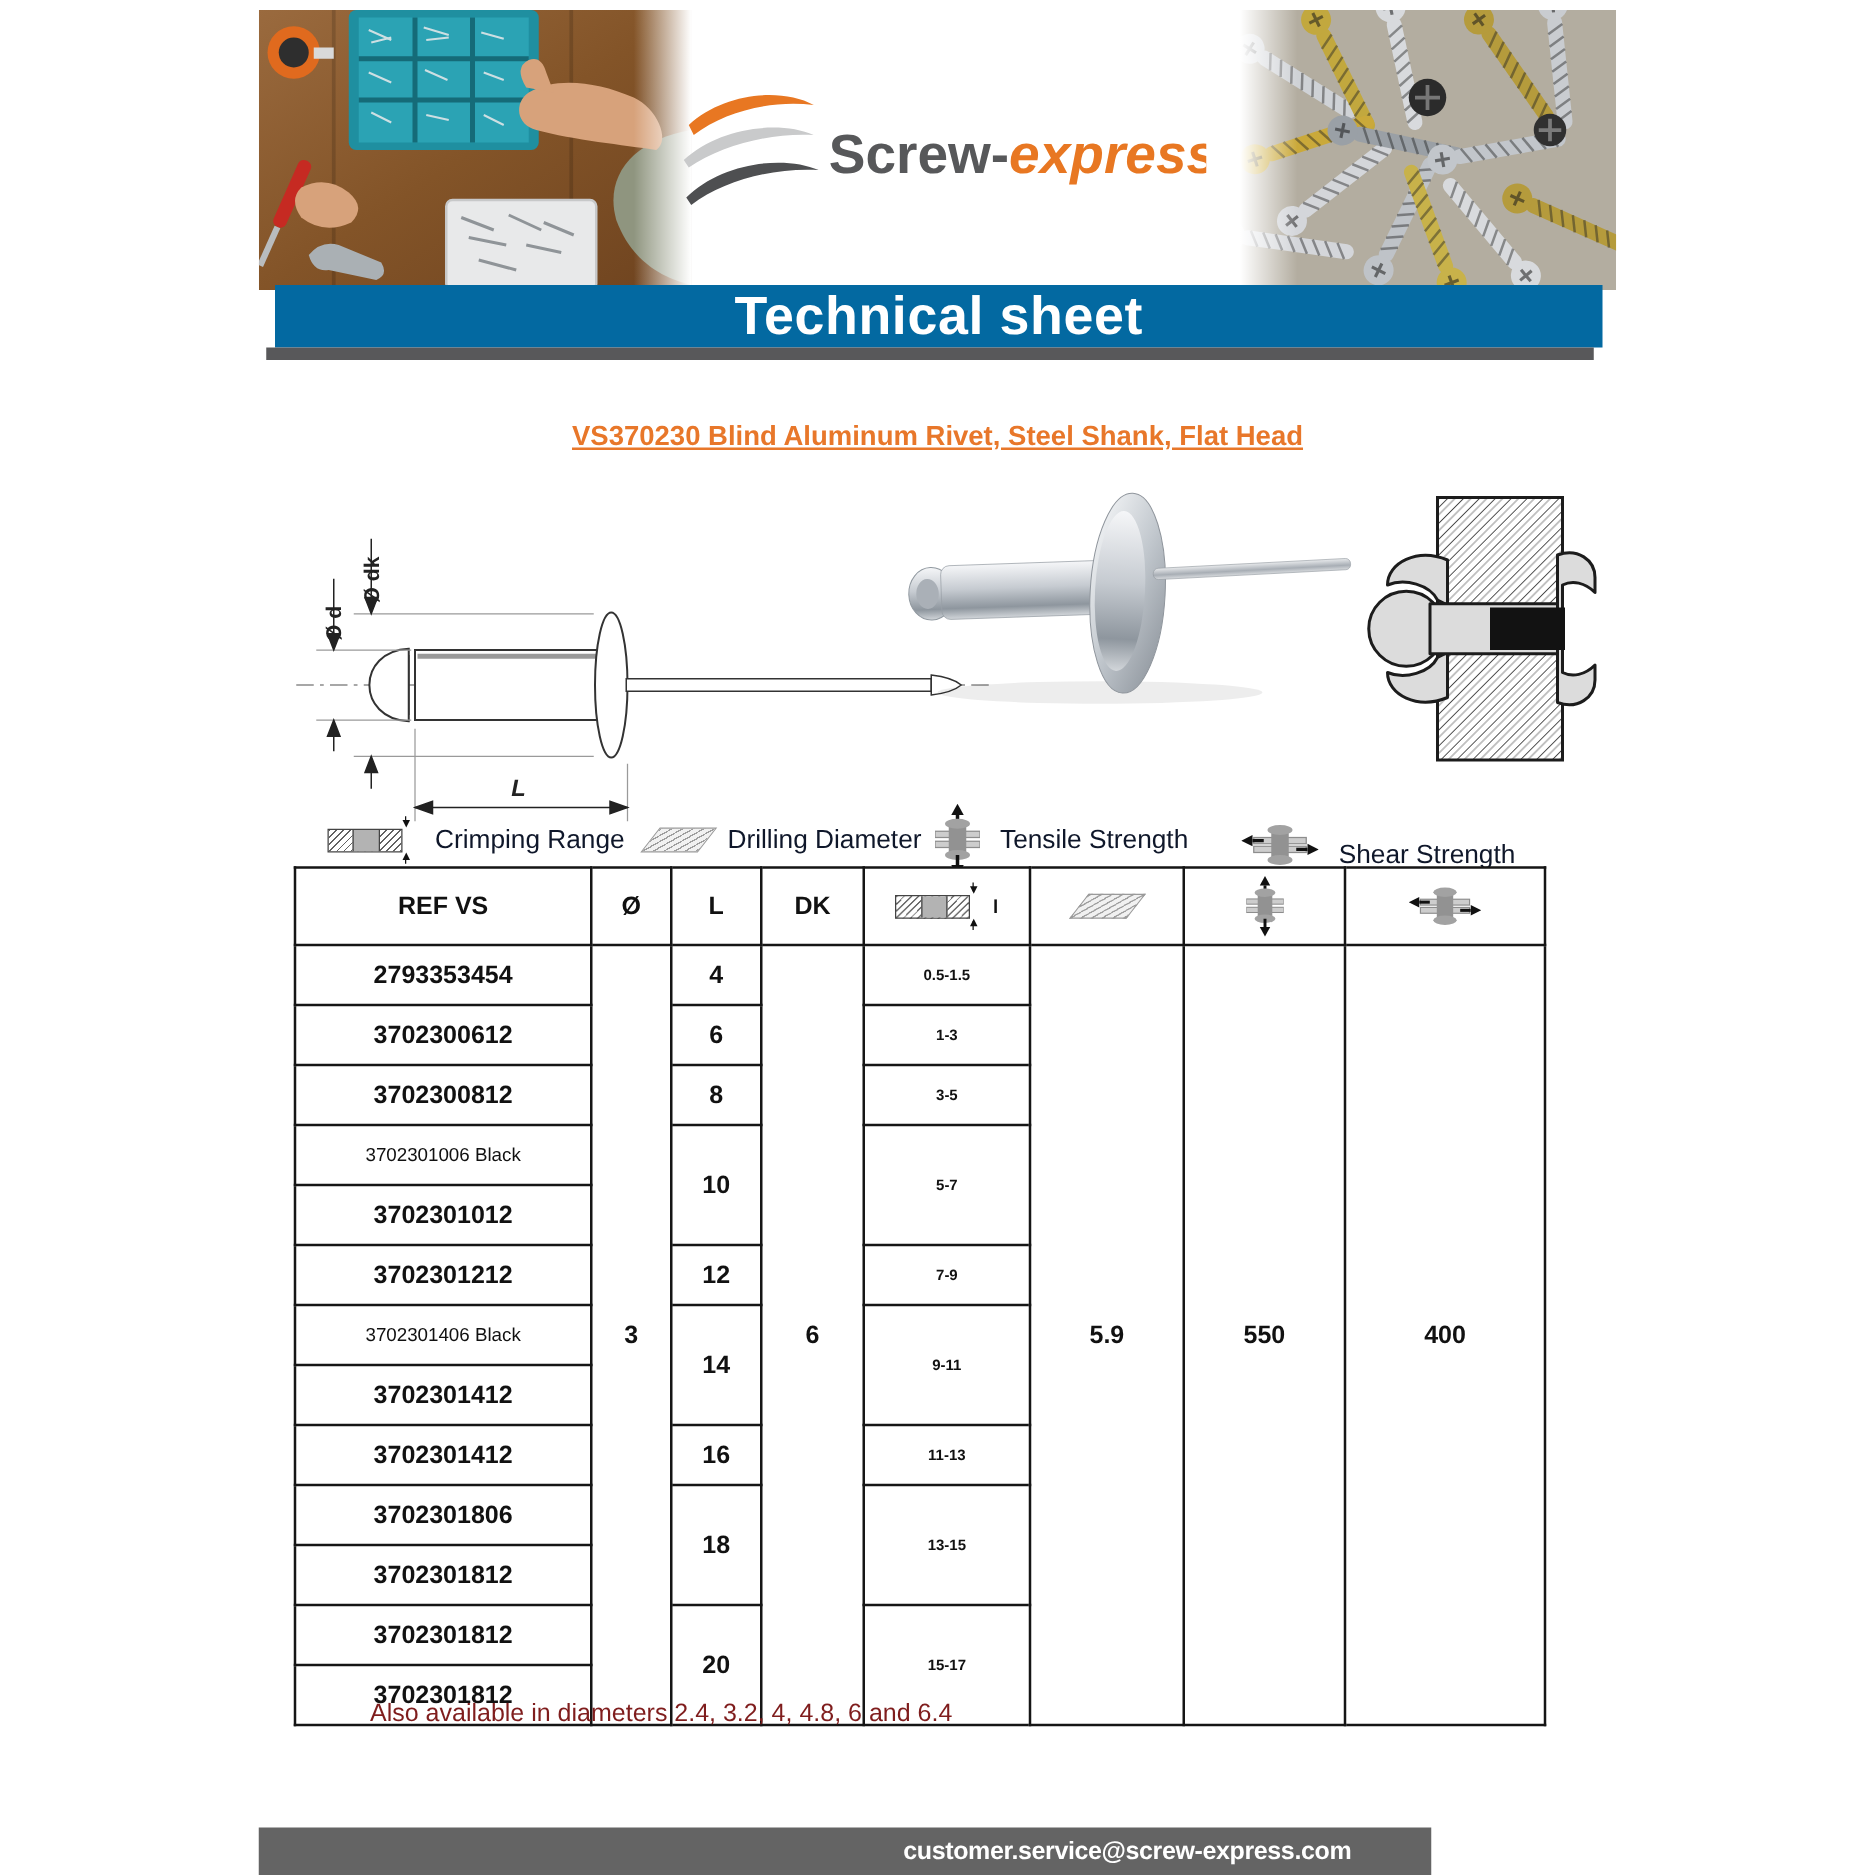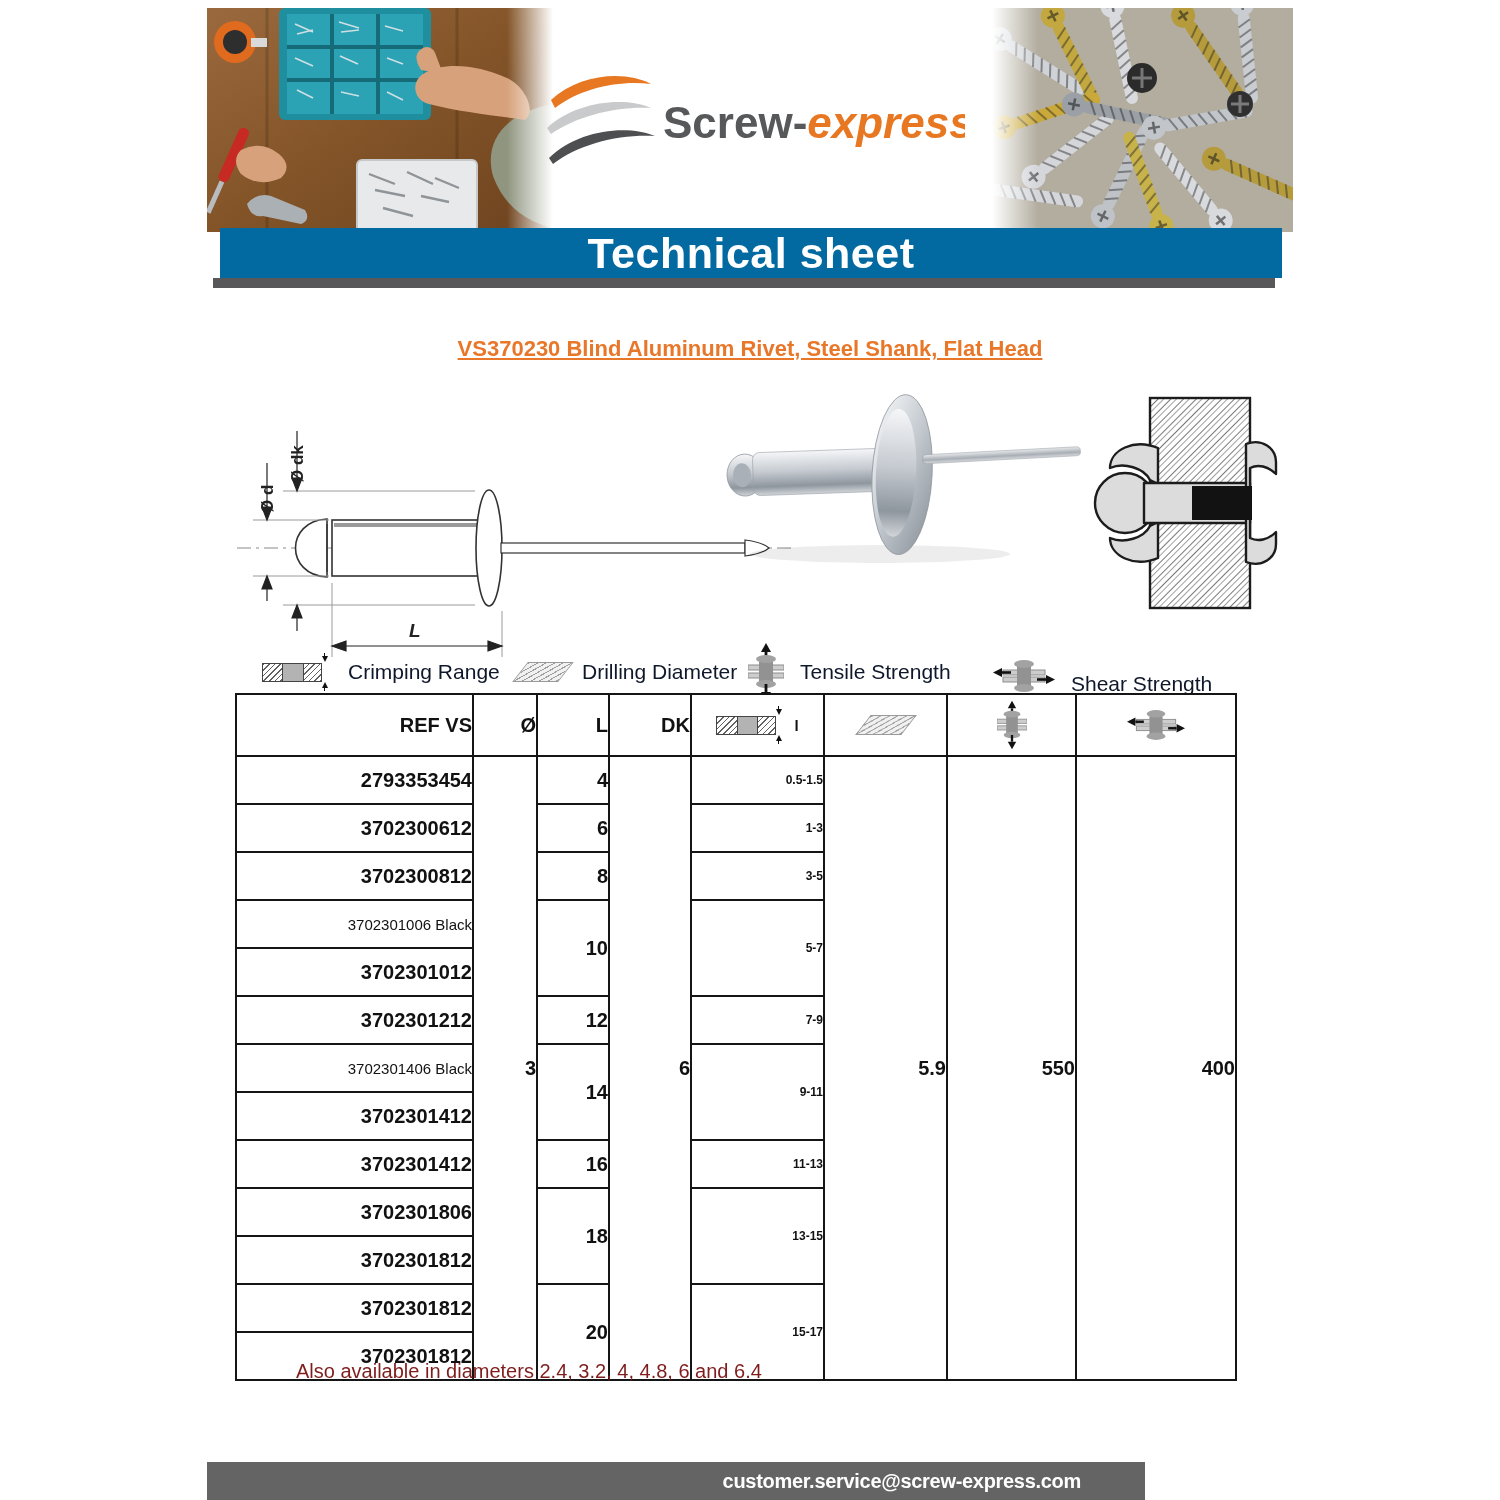--- a/index.html
+++ b/index.html
@@ -42,21 +42,21 @@
   .ic-crimp .vline{position:absolute;left:62px;top:-8px;height:7px;width:1px;background:#111;}
   .ic-crimp .vline2{position:absolute;left:62px;bottom:-8px;height:7px;width:1px;background:#111;}
 
   .ic-drill{width:44px;height:18px;flex:0 0 auto;transform:skewX(-38deg);border:1px solid #9a9a9a;
     background:repeating-linear-gradient(135deg,#9e9e9e 0 1.5px,#f1f1f1 1.5px 6px);}
 
   .grip-l{font-weight:bold;font-size:15px;margin-left:8px;}
 
   
   table.tbl{position:absolute;left:235px;top:693px;width:1000px;border-collapse:collapse;table-layout:fixed;}
-  .tbl th,.tbl td{border:2px solid #151515;text-align:right;vertical-align:middle;padding:0;background:#fff;}
+  .tbl th,.tbl td{border:2px solid #151515;text-align:center;vertical-align:middle;padding:0;background:#fff;}
   .tbl tr.head th{height:60px;font-size:20px;font-weight:bold;}
   .tbl td{height:46px;}
   .tbl .ref{font-size:20px;font-weight:bold;}
   .tbl .sm{font-size:15px;font-weight:400;}
   .tbl .val{font-size:20px;font-weight:bold;}
   .tbl .crimpv{font-size:12px;}
   .iconcell{vertical-align:middle;}
   .ic-center{display:flex;align-items:center;justify-content:center;}
 
   .note{position:absolute;left:296px;top:1360px;font-size:20px;color:#7f1d1d;}

